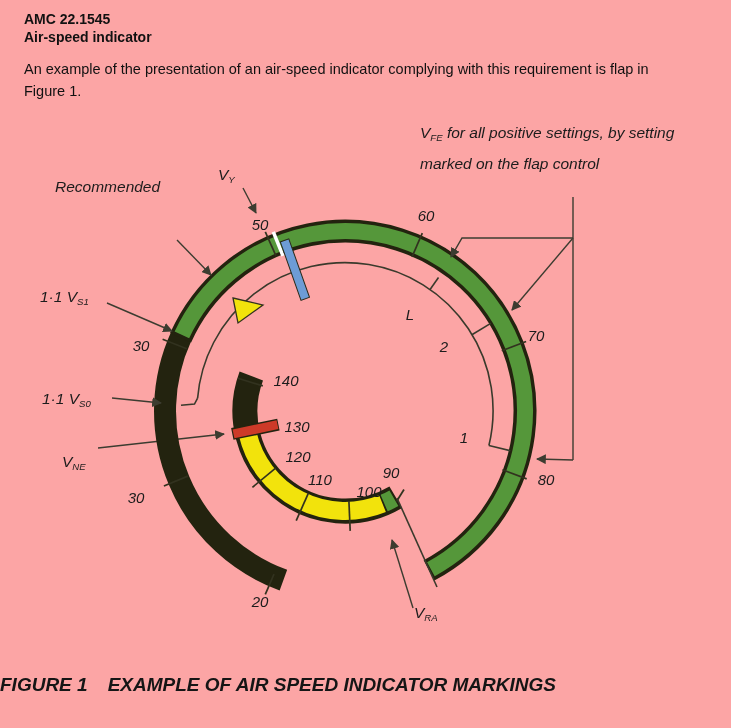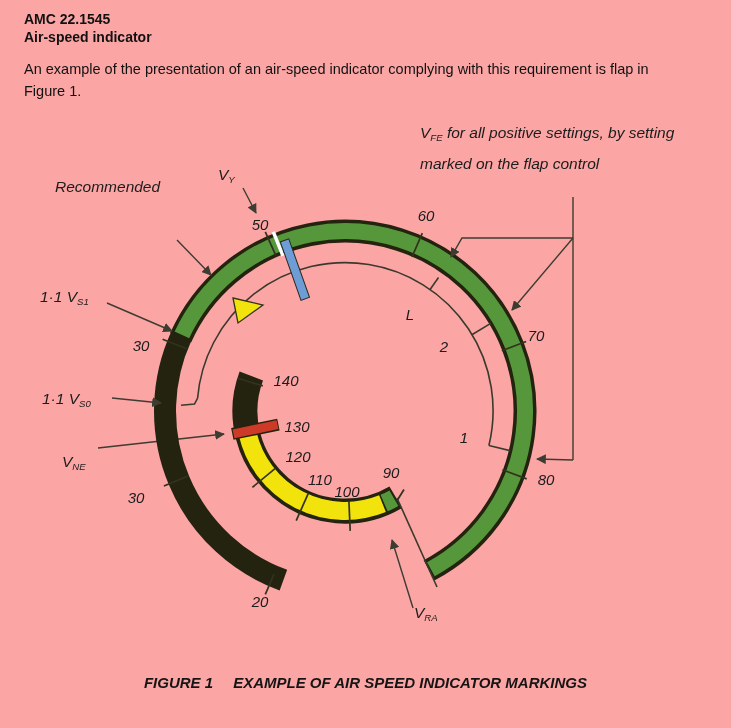--- a/index.html
+++ b/index.html
@@ -7,22 +7,22 @@
         font-family:"Liberation Sans",sans-serif;color:#111;overflow:hidden;}
   .heading{position:absolute;left:24px;top:10px;font-size:14px;font-weight:bold;line-height:18px;}
   .intro{position:absolute;left:24px;top:58px;font-size:14.5px;line-height:22px;}
   .figure{position:absolute;left:0;top:110px;width:731px;height:550px;}
   .figure svg{position:absolute;left:0;top:0;}
   .slabel{position:absolute;transform:translate(-50%,-50%);font-style:italic;
           font-size:15px;white-space:nowrap;color:#1c1c1c;}
   .ann{position:absolute;font-style:italic;font-size:15.5px;line-height:29px;
        white-space:nowrap;color:#1c1c1c;}
   sub{font-size:0.62em;font-style:italic;vertical-align:baseline;position:relative;top:0.3em;}
-  .caption{position:absolute;left:0;top:674px;width:731px;text-align:center;
-           font-weight:bold;font-style:italic;font-size:15px;color:#151515;}
+  .caption{position:absolute;left:0;top:674px;width:731px;text-align:left;
+           font-weight:bold;font-style:italic;font-size:19px;color:#151515;}
   .caption .cap2{margin-left:20px;}
   .arrow{stroke:#3c3c30;stroke-width:1.4;fill:none;}
   .tick{stroke:#32321f;stroke-width:1.7;fill:none;}
   .thin{stroke:#3a3a2c;stroke-width:1.6;fill:none;}
   .band{fill:none;}
 </style>
 </head>
 <body>
 
 <div class="page">
@@ -96,21 +96,21 @@
     </svg>
 
     <div class="slabel" style="left:260px;top:491px">20</div>
     <div class="slabel" style="left:136px;top:387px">30</div>
     <div class="slabel" style="left:141px;top:235px">30</div>
     <div class="slabel" style="left:260px;top:114px">50</div>
     <div class="slabel" style="left:426px;top:105px">60</div>
     <div class="slabel" style="left:536px;top:225px">70</div>
     <div class="slabel" style="left:546px;top:369px">80</div>
     <div class="slabel" style="left:391px;top:362px">90</div>
-    <div class="slabel" style="left:347px;top:381px">100</div>
+    <div class="slabel" style="left:369px;top:381px">100</div>
     <div class="slabel" style="left:320px;top:369px">110</div>
     <div class="slabel" style="left:298px;top:346px">120</div>
     <div class="slabel" style="left:297px;top:316px">130</div>
     <div class="slabel" style="left:286px;top:270px">140</div>
 
     <div class="slabel" style="left:410px;top:204px">L</div>
     <div class="slabel" style="left:444px;top:236px">2</div>
     <div class="slabel" style="left:464px;top:327px">1</div>
 
     <div class="ann lines" style="left:420px;top:8px">

